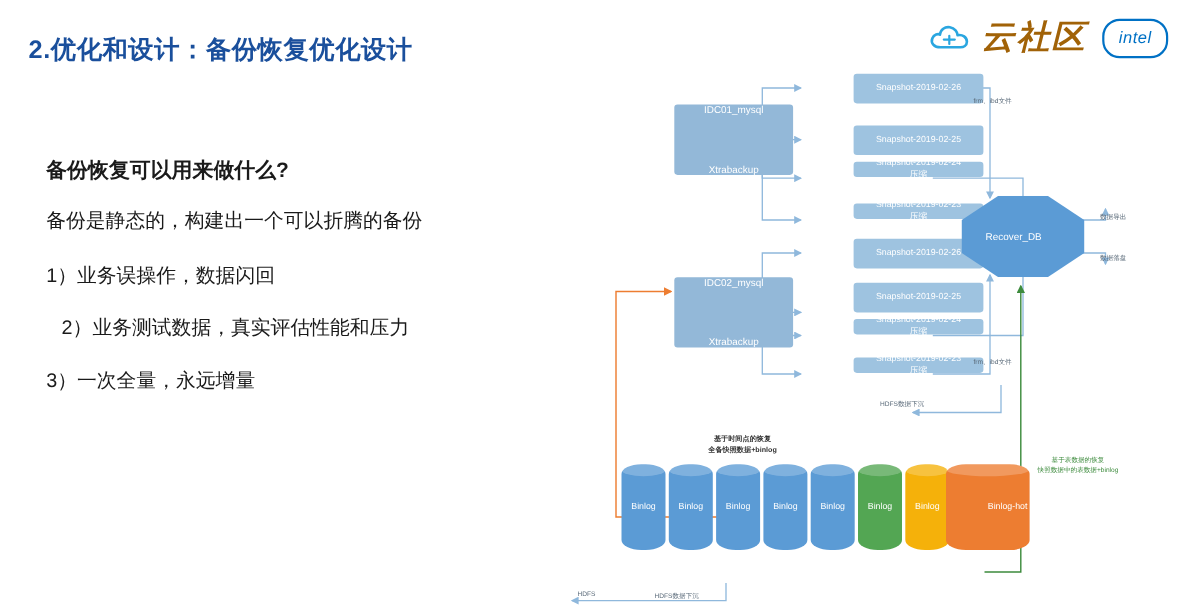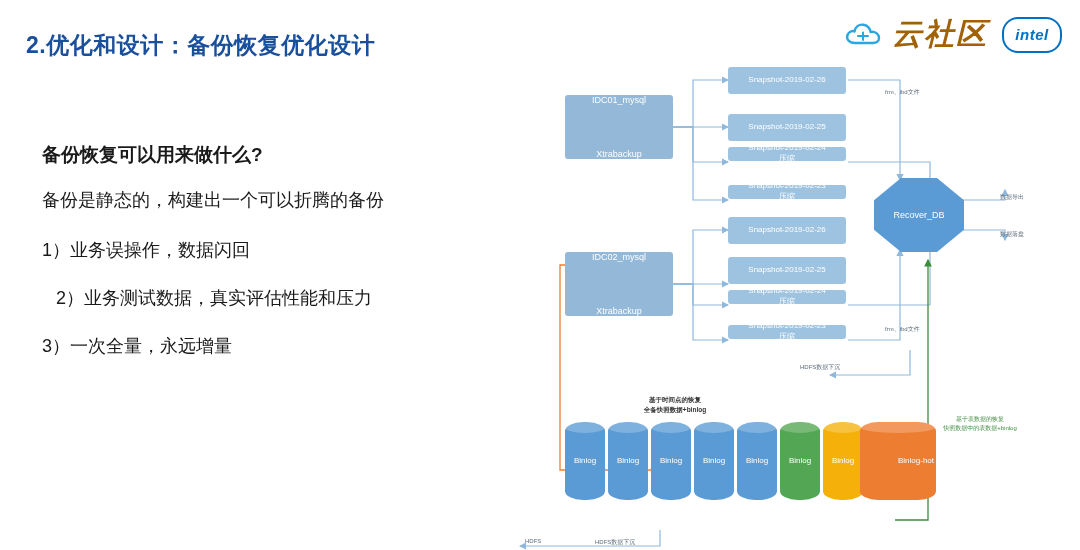--- a/index.html
+++ b/index.html
@@ -81,21 +81,20 @@
     height: 32px;
     border: 2px solid #0071c5;
     border-radius: 16px;
     color: #0071c5;
     font-size: 15px;
     font-style: italic;
     display: flex;
     align-items: center;
     justify-content: center;
     letter-spacing: 0.5px;
-    font-weight: bold;
   }
 
   
   .diagram {
     position: absolute;
     left: 500px;
     top: 50px;
     width: 570px;
     height: 500px;
   }
@@ -109,20 +108,21 @@
     position: absolute;
     box-sizing: border-box;
     display: flex;
     flex-direction: column;
     align-items: center;
     justify-content: center;
     color: #ffffff;
     text-align: center;
     line-height: 1.35;
     border-radius: 3px;
+    margin-left: 48px;
   }
   .idc-box {
     background: #93b8d8;
     width: 108px;
     height: 64px;
     font-size: 9px;
     gap: 32px;
   }
   .snap-box {
     background: #9ec3e0;
@@ -162,23 +162,24 @@
   .cyl-orange { background: #ed7d31; padding-left: 36px; }
 
   .octagon {
     position: absolute;
     width: 90px;
     height: 74px;
     background: #5b9bd5;
     clip-path: polygon(30% 0%, 70% 0%, 100% 30%, 100% 70%, 70% 100%, 30% 100%, 0% 70%, 0% 30%);
     display: flex;
     align-items: center;
-    justify-content: center;
+    justify-content: flex-start;
     color: #ffffff;
     font-size: 9px;
+    padding-left: 22px;
   }
 
   .lbl {
     position: absolute;
     font-size: 6px;
     color: #5b6b7a;
     white-space: nowrap;
   }
   .lbl-green {
     color: #3d8b3d;

